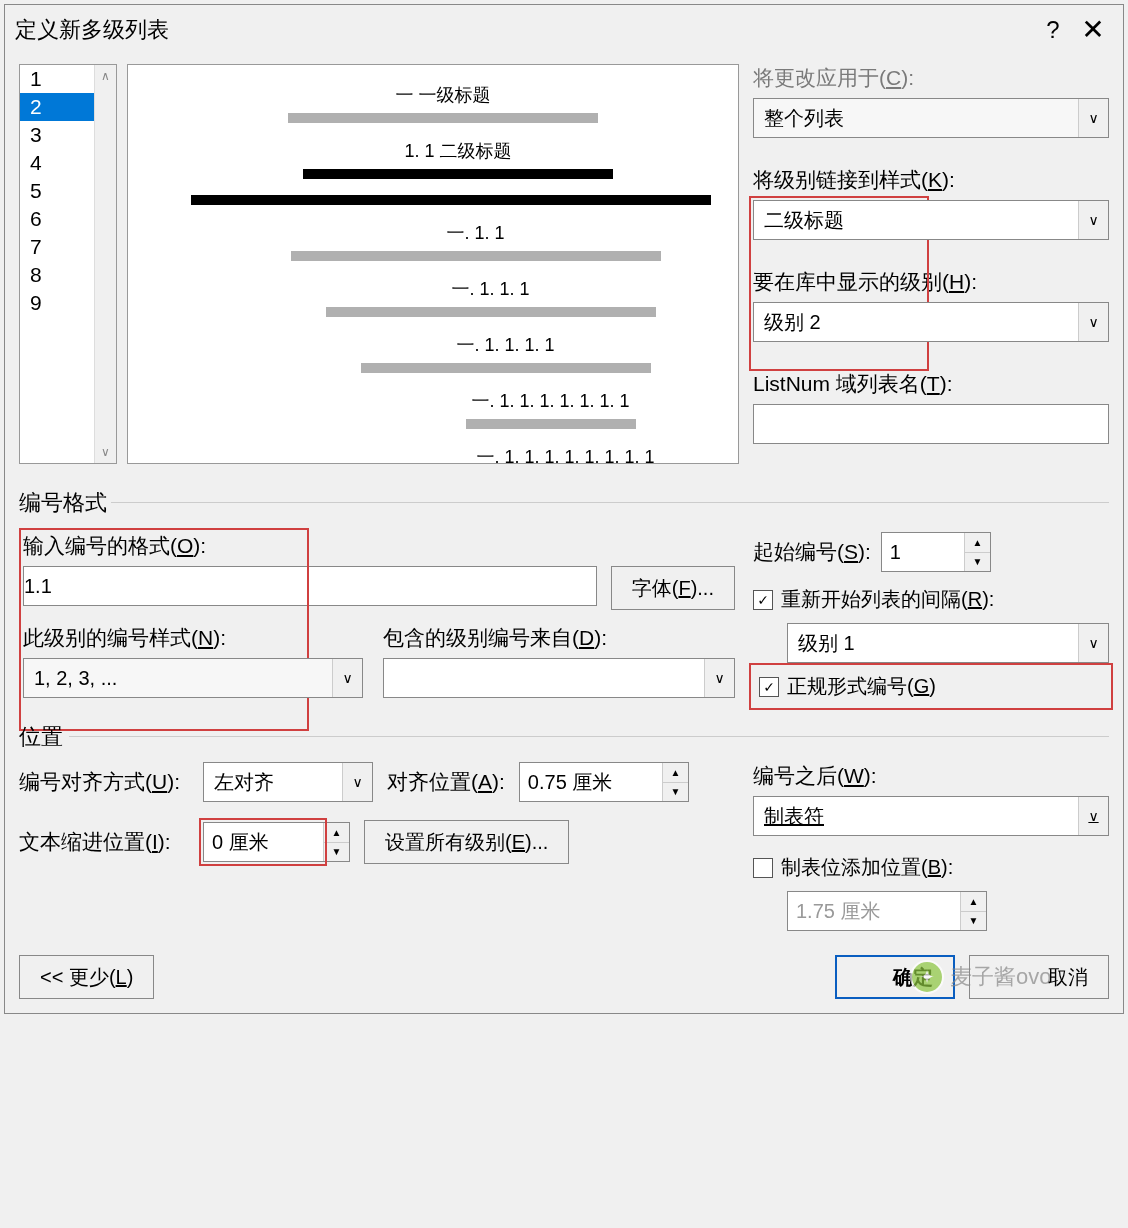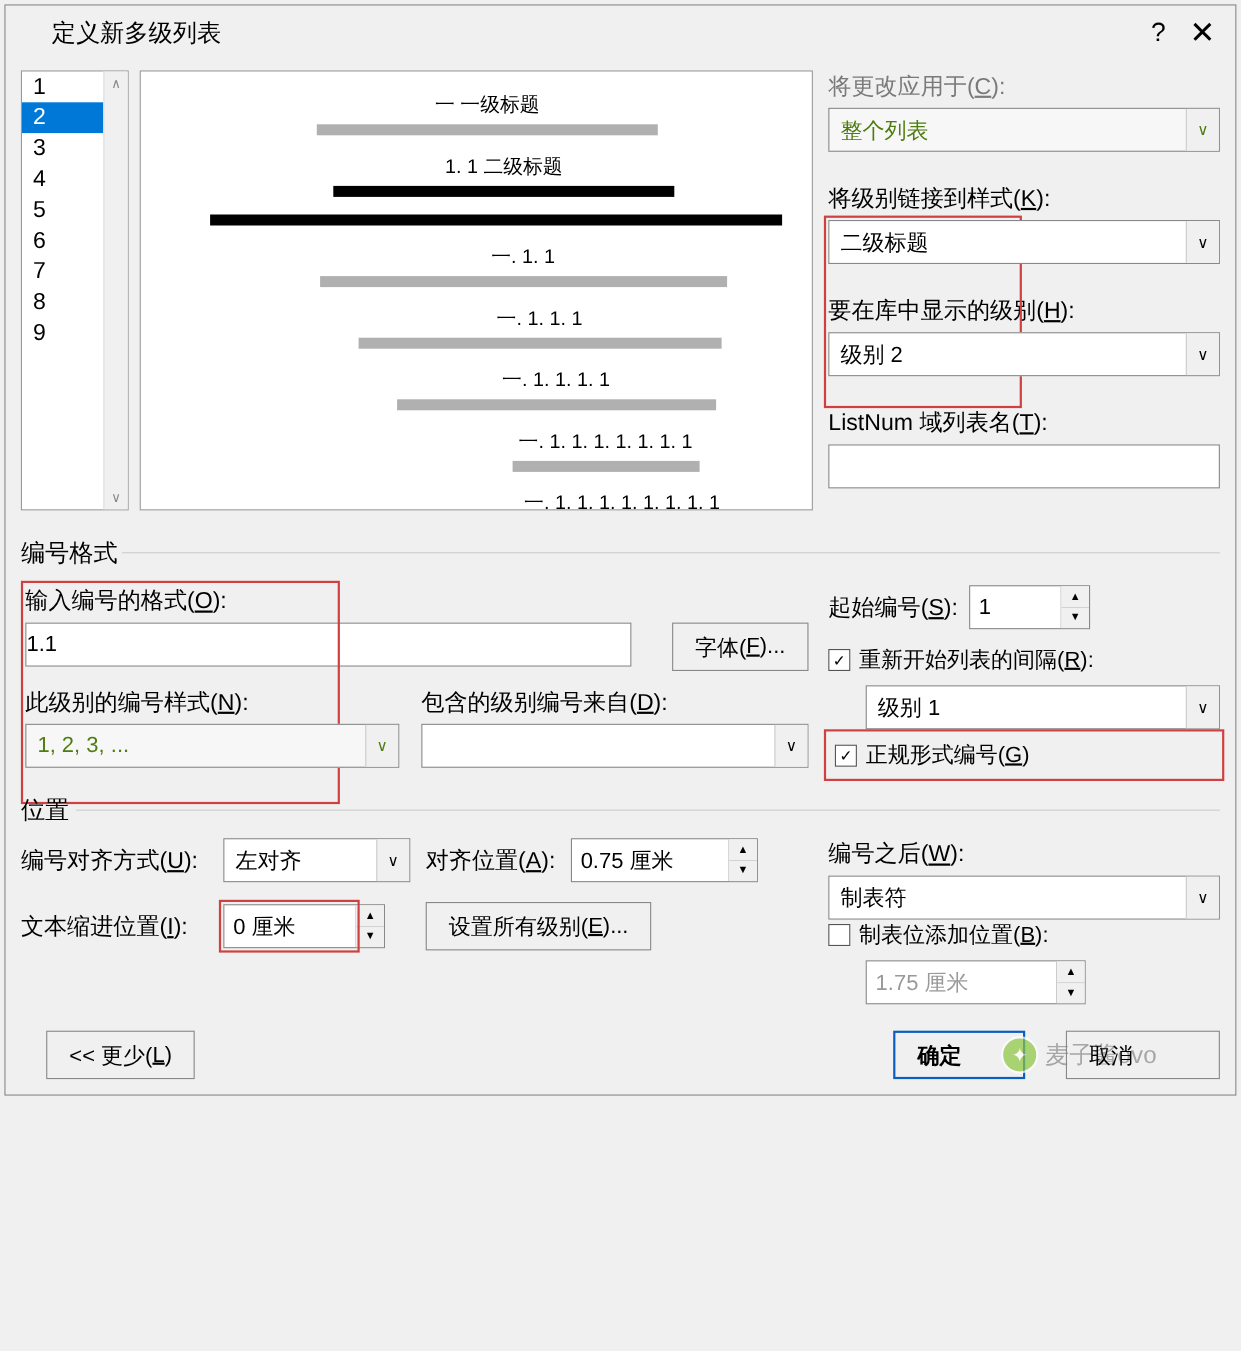--- a/index.html
+++ b/index.html
@@ -1,19 +1,19 @@
 <!DOCTYPE html>
 <html><head>
 <meta charset="utf-8">
 <style>
 * { box-sizing: border-box; font-family: "Microsoft YaHei", "SimSun", sans-serif; }
 body { margin: 0; background: #f0f0f0; padding: 4px; }
 .dialog { width: 1120px; background: #f0f0f0; border: 1px solid #888; }
 .titlebar { display: flex; align-items: center; padding: 8px 10px; font-size: 22px; }
-.titlebar .title { flex: 1; margin-left: 32px; }
+.titlebar .title { flex: 1; }
 .titlebar .help, .titlebar .close { width: 40px; text-align: center; font-size: 24px; cursor: pointer; }
 .titlebar .close { font-size: 28px; }
 .content { padding: 10px 14px; }
 .lbl { font-size: 21px; display: block; margin-bottom: 6px; }
 .lbl.gray { color: #7a7a7a; }
 .lbl .u { text-decoration: underline; }
 .row { display: flex; gap: 14px; }
 .left-col { flex: 0 0 720px; }
 .right-col { flex: 1; }
 .level-select-row { display: flex; gap: 10px; margin-bottom: 12px; }
@@ -22,26 +22,26 @@
 .level-list .scrolltrack { width: 22px; background: #f0f0f0; border-left: 1px solid #ddd; display: flex; flex-direction: column; justify-content: space-between; align-items: center; padding: 4px 0; font-size: 12px; color: #888; }
 .level-item { padding: 2px 10px; font-size: 21px; cursor: pointer; }
 .level-item.selected { background: #0078d7; color: #fff; }
 .preview { flex: 1; height: 400px; border: 1px solid #999; background: #fff; padding: 18px 18px 10px 18px; overflow: hidden; }
 .preview-line { display: flex; align-items: center; gap: 6px; font-size: 18px; margin-bottom: 16px; white-space: nowrap; flex-direction: column; }
 .grey-bar { height: 10px; background: #b0b0b0; }
 .black-bar { height: 10px; background: #000; }
 .dropdown { position: relative; display: flex; align-items: center; border: 1px solid #888; background: #fff; height: 40px; font-size: 20px; }
 .dropdown .dd-value { flex: 1; padding: 0 10px; }
 .dropdown .dd-arrow { width: 30px; text-align: center; border-left: 1px solid #ccc; background: #f0f0f0; height: 100%; display:flex; align-items:center; justify-content:center; font-size:14px; }
-.dropdown.disabled { color: #4d7c0f; background: #f7f7f7; justify-content: space-between; }
+.dropdown.disabled { color: #000000; background: #f7f7f7; justify-content: space-between; }
 .group-lbl { font-size: 22px; margin: 12px 0 10px 0; }
 .hr-section { position: relative; }
 .hr-section::after { content:""; position:absolute; top:14px; left: var(--lw,100px); right:0; border-top:1px solid #ccc; }
 .textin { border: 1px solid #888; background: #fff; height: 40px; font-size: 20px; padding: 0 0; width: 100%; }
-.btn { border: 1px solid #888; background: #f0f0f0; height: 44px; padding: 0 20px; font-size: 20px; cursor: pointer; display:inline-flex; align-items:center; justify-content:space-between;margin-left:23px; }
+.btn { border: 1px solid #888; background: #f0f0f0; height: 44px; padding: 0 20px; font-size: 20px; cursor: pointer; display:inline-flex; align-items:center; justify-content:flex-end; }
 .btn.primary { border: 2px solid #0a5ec0; }
 .spin { display:flex; border:1px solid #888; height:40px; background:#fff; }
 .spin input { border:none; flex:1; padding:0 8px; font-size:20px; width:60px; background:transparent; }
 .spin .sp { width:26px; display:flex; flex-direction:column; border-left:1px solid #ccc; }
 .spin .sp div { flex:1; background:#f0f0f0; display:flex; align-items:center; justify-content:center; font-size:10px; cursor:pointer; border-bottom:1px solid #ccc; }
 .spin .sp div:last-child { border-bottom:none; }
 .chk { display:flex; align-items:center; gap:8px; font-size:20px; }
 .chk .box { width:20px; height:20px; border:1px solid #555; background:#fff; display:flex; align-items:center; justify-content:center; font-size:14px; }
 .redbox { border: 2px solid #d04040; }
 .footer { display:flex; padding: 14px; align-items:center; }
@@ -264,21 +264,21 @@
               <span style="text-decoration:underline;">E</span>
               <span>)...</span>
           </button>
         </div>
       </div>
 
       <div style="flex:1;">
         <span class="lbl">
           <span>编号之后(</span><span class="u">W</span><span>):</span>
         </span>
-        <div class="dropdown" style="">
+        <div class="dropdown" style="margin-bottom:18px;text-decoration:underline;">
           <span class="dd-value">制表符</span>
           <span class="dd-arrow">∨</span>
         </div>
         <div class="chk" style="margin-bottom:10px;">
           <span class="box" id="chk-tab"></span>
           <span><span>制表位添加位置(</span><span style="text-decoration:underline;">B</span><span>):</span></span>
         </div>
         <div class="spin disabled" style="width:200px; margin-left:34px;">
           <input style="color: rgb(153, 153, 153);" value="1.75 厘米">
           <div class="sp">

